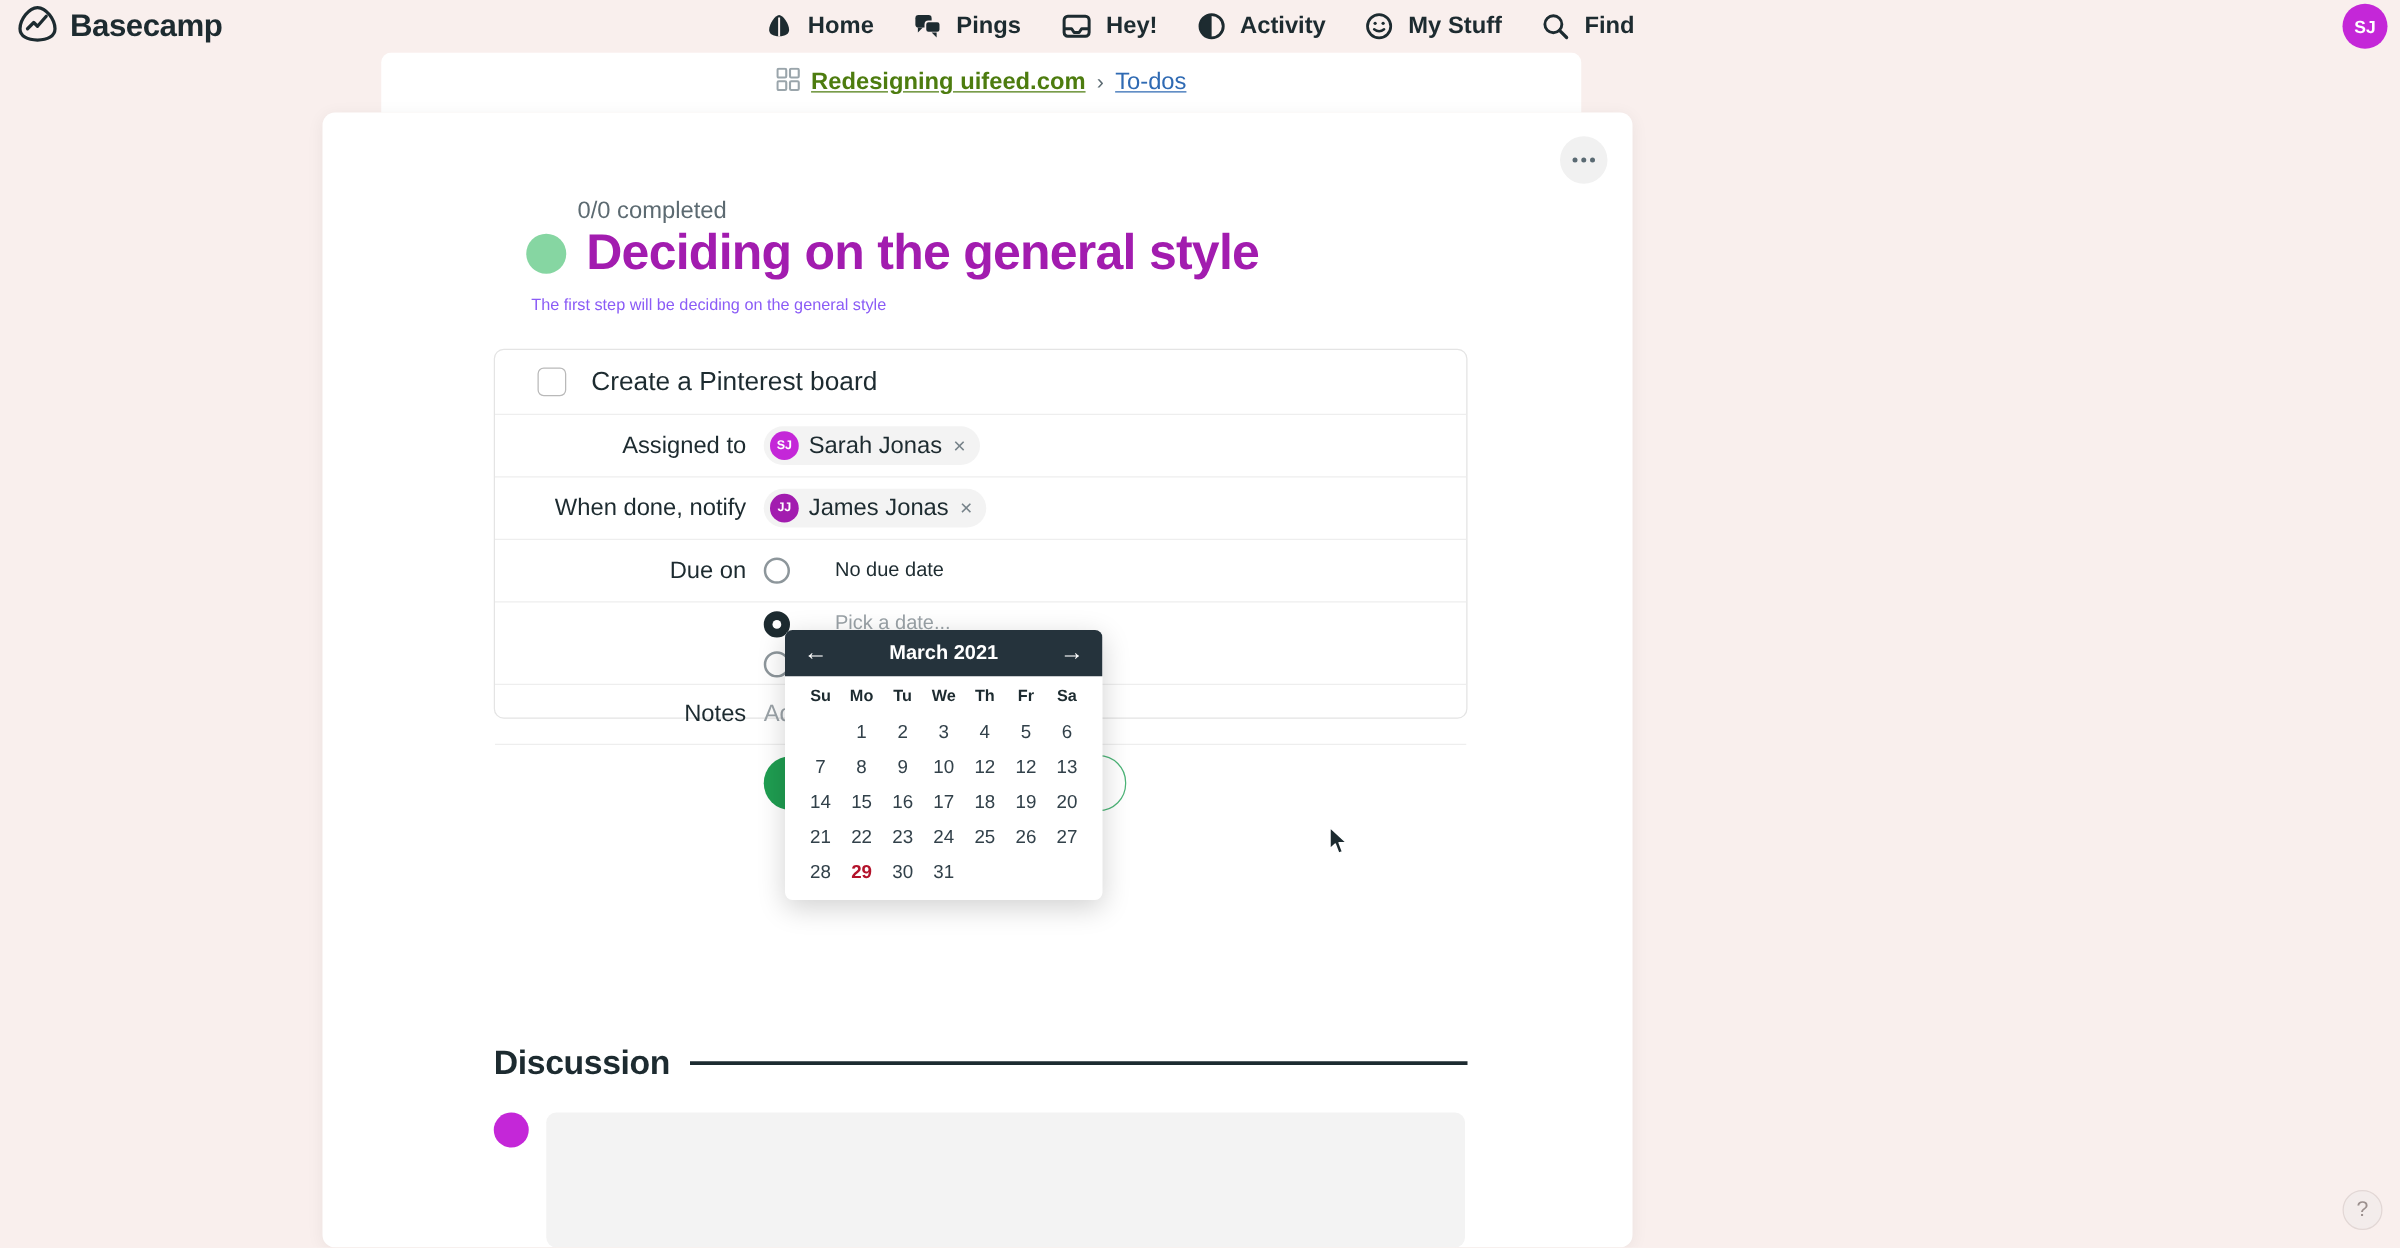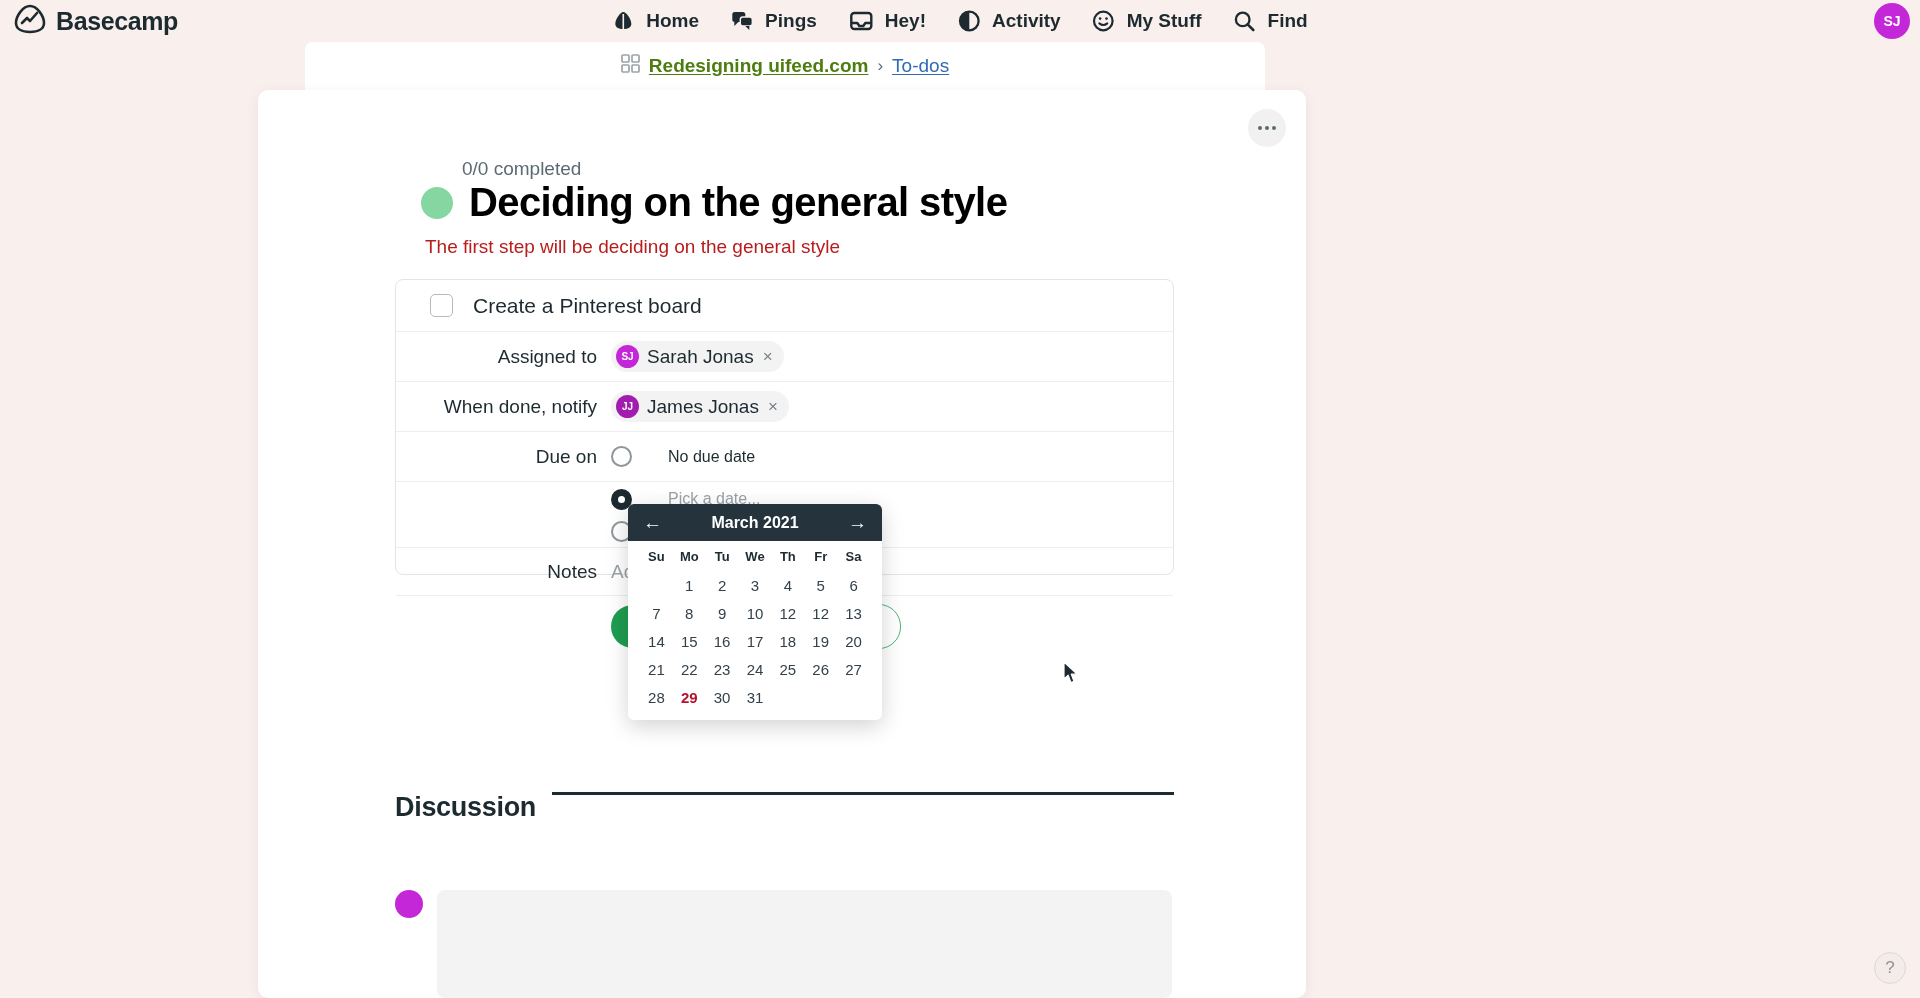--- a/index.html
+++ b/index.html
@@ -91,26 +91,26 @@
   }
   .title-row {
     position: absolute; top: 90px; left: 163px;
     display: flex; align-items: center; gap: 16px;
   }
   .title-dot {
     width: 32px; height: 32px; border-radius: 50%;
     background: #86d6a2; flex: none;
   }
   .title-text {
-    font-size: 40px; font-weight: bold; color: #000000;
+    font-size: 40px; font-weight: bold; color: #a21caf;
     letter-spacing: -0.6px;
   }
   .subtitle {
     position: absolute; top: 146px; left: 167px;
-    font-size: 19px; color: #b91c1c;
+    font-size: 13px; color: #8b5cf6;
   }
 
   
   .form-panel {
     position: absolute; top: 189px; left: 137px;
     width: 779px; height: 296px;
     border: 1px solid #e4e4e4; border-radius: 8px;
     background: #fff;
   }
   .row {
@@ -208,23 +208,23 @@
   }
   .dp-dow { font-size: 13px; font-weight: bold; color: #1d2b30; padding-bottom: 2px; }
   .dp-day { font-size: 15px; color: #32414a; cursor: pointer; }
   .dp-day.today { color: #b3132b; font-weight: bold; }
   .dp-day.empty { cursor: default; }
 
   .cursor-arrow { position: absolute; top: 571px; left: 805px; z-index: 35; }
 
   
   .discussion {
-    position: absolute; top: 702px; left: 137px;
+    position: absolute; top: 745px; left: 137px;
     width: 779px;
-    display: flex; gap: 16px;
+    display: flex; align-items: center; gap: 16px;
   }
   .discussion-title {
     font-size: 27px; font-weight: bold; color: #1d2b30;
     letter-spacing: -0.3px; white-space: nowrap;
   }
   .discussion-rule { flex: 1; height: 3px; background: #1d2b30; }
   .comment-row {
     position: absolute; top: 800px; left: 137px;
     display: flex; align-items: flex-start; gap: 14px;
   }

